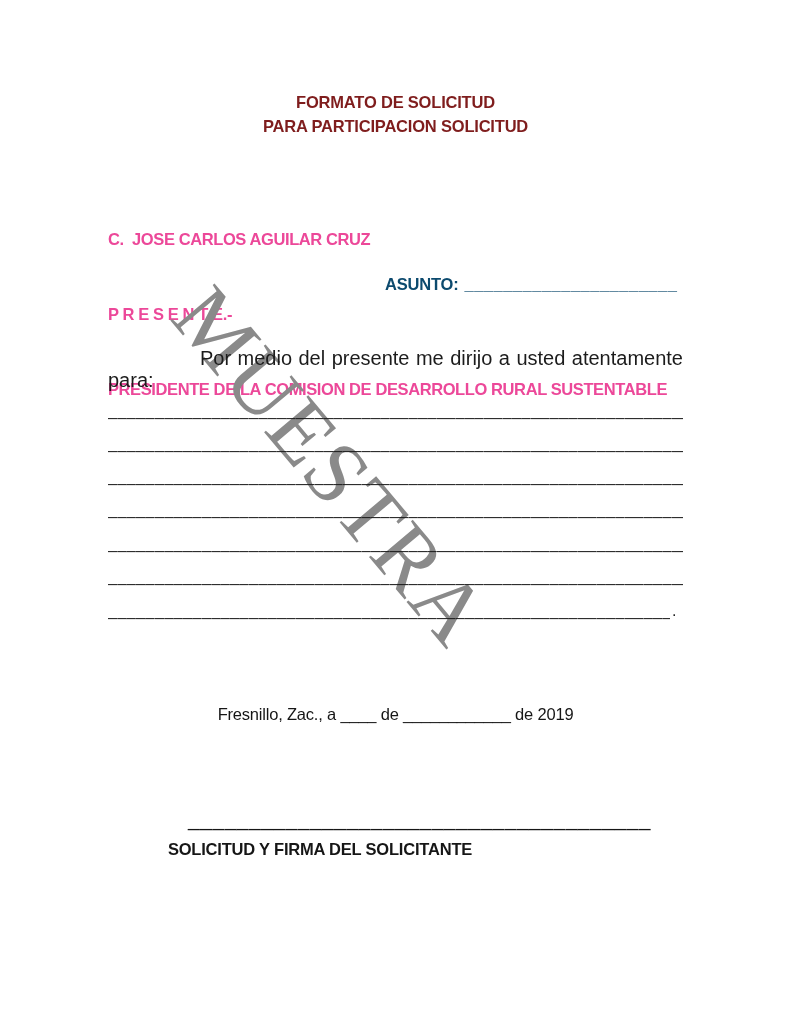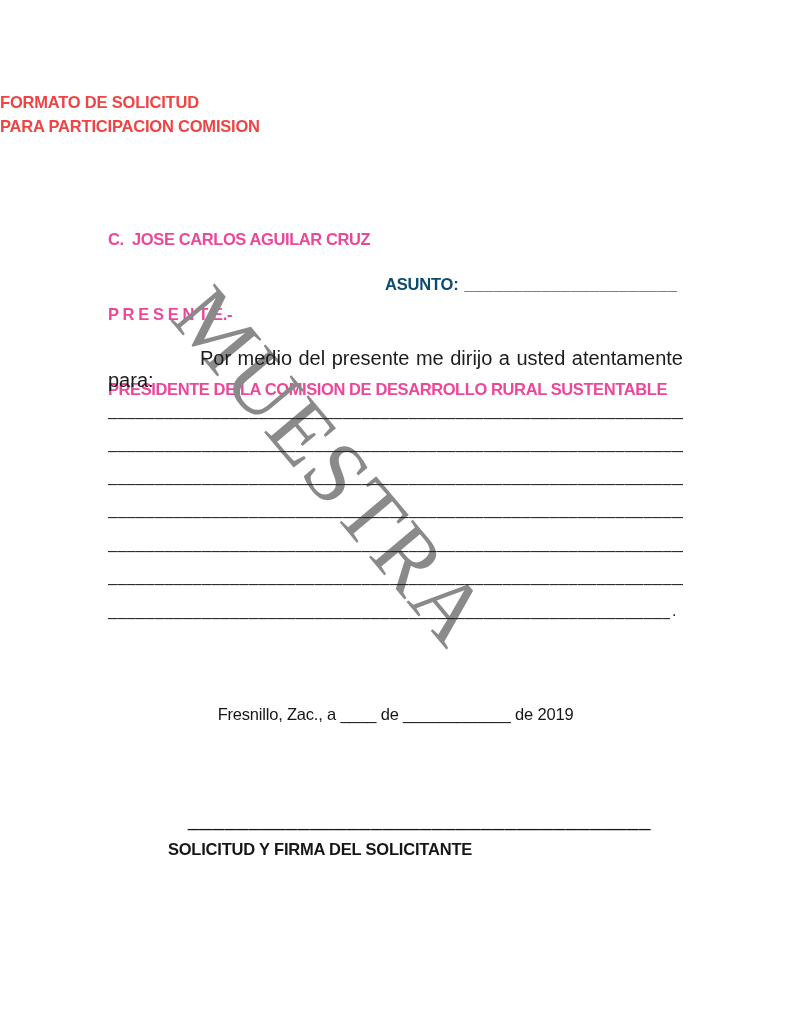--- a/index.html
+++ b/index.html
@@ -8,25 +8,26 @@
     width: 791px;
     height: 1024px;
     background: #ffffff;
     overflow: hidden;
     font-family: "Liberation Sans", sans-serif;
     color: #1c1c1c;
   }
   .title-block {
     position: absolute;
     top: 90px; left: 0; width: 791px;
+    text-align: center;
     font-weight: bold;
     font-size: 16.5px;
     line-height: 24px;
     letter-spacing: -0.2px;
-    color: #ef4444;
+    color: #7f1d1d;
   }
   .addressee-block {
     position: absolute;
     top: 177px; left: 108px; width: 640px;
     font-weight: bold;
     font-size: 16.5px;
     line-height: 25px;
     letter-spacing: -0.4px;
     white-space: pre;
     color: #ec4899;
@@ -119,21 +120,21 @@
     color: #161616;
   }
 </style>
 </head>
 <body>
 
 <div class="page">
 
   <div class="title-block">
     <div>FORMATO DE SOLICITUD</div>
-    <div>PARA PARTICIPACION COMISION</div>
+    <div>PARA PARTICIPACION SOLICITUD</div>
   </div>
 
   <div class="addressee-block">
     <div>C.  JOSE CARLOS AGUILAR CRUZ</div>
     <div>P R E S E N T E.-</div>
     <div>PRESIDENTE DE LA COMISION DE DESARROLLO RURAL SUSTENTABLE</div>
   </div>
 
   <div class="subject-line">
     <span>ASUNTO:</span><span class="subject-blank">______________________</span>

